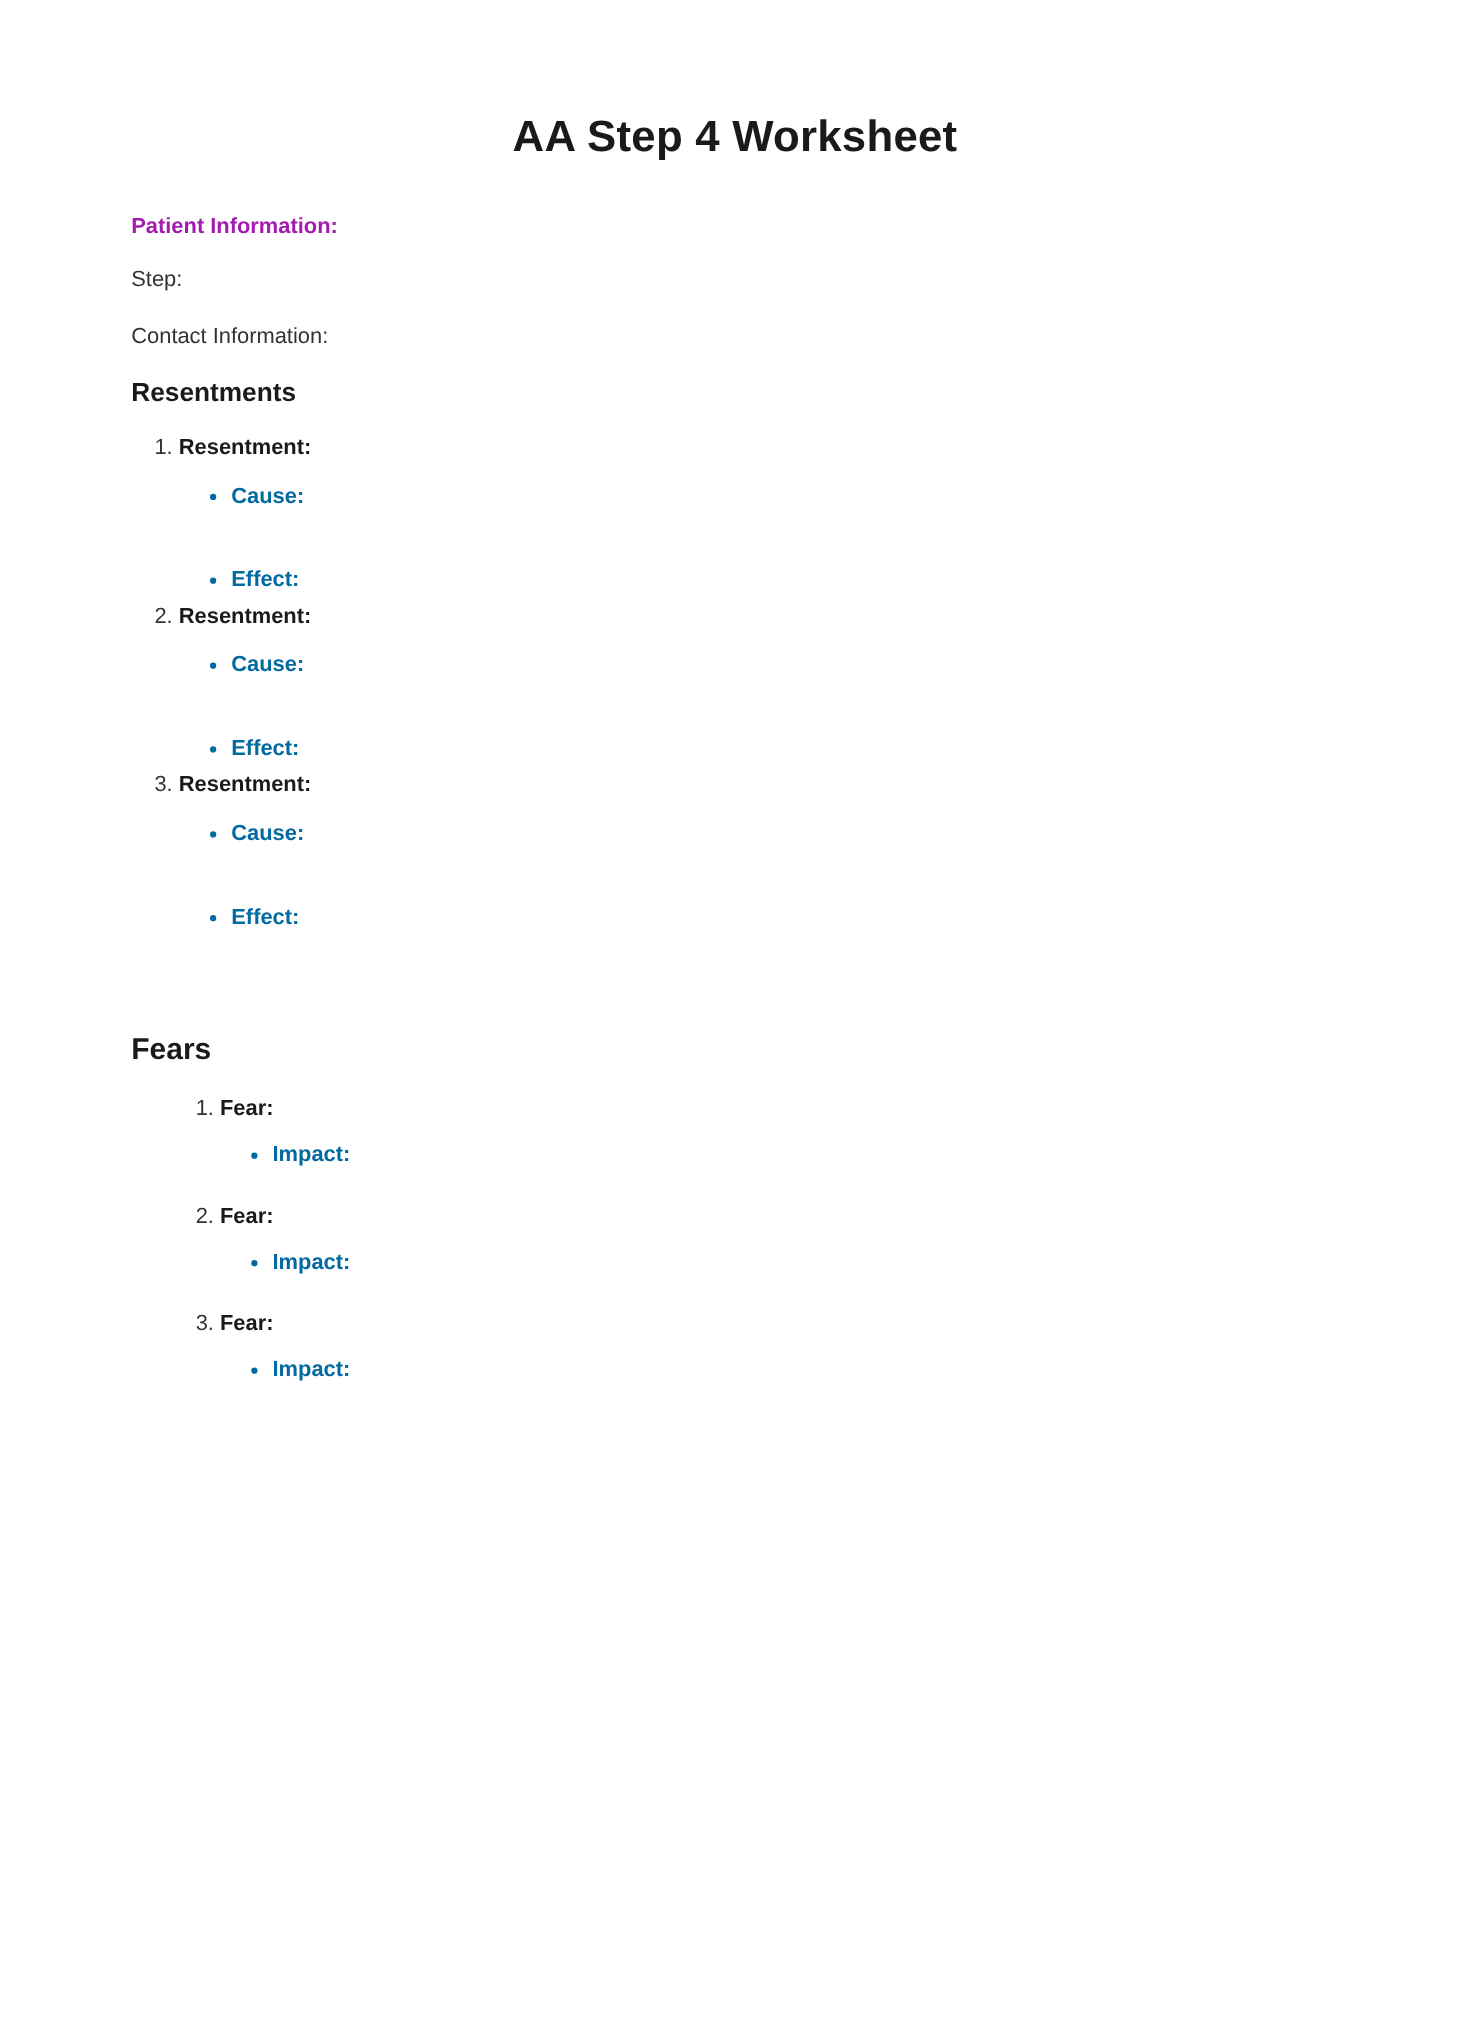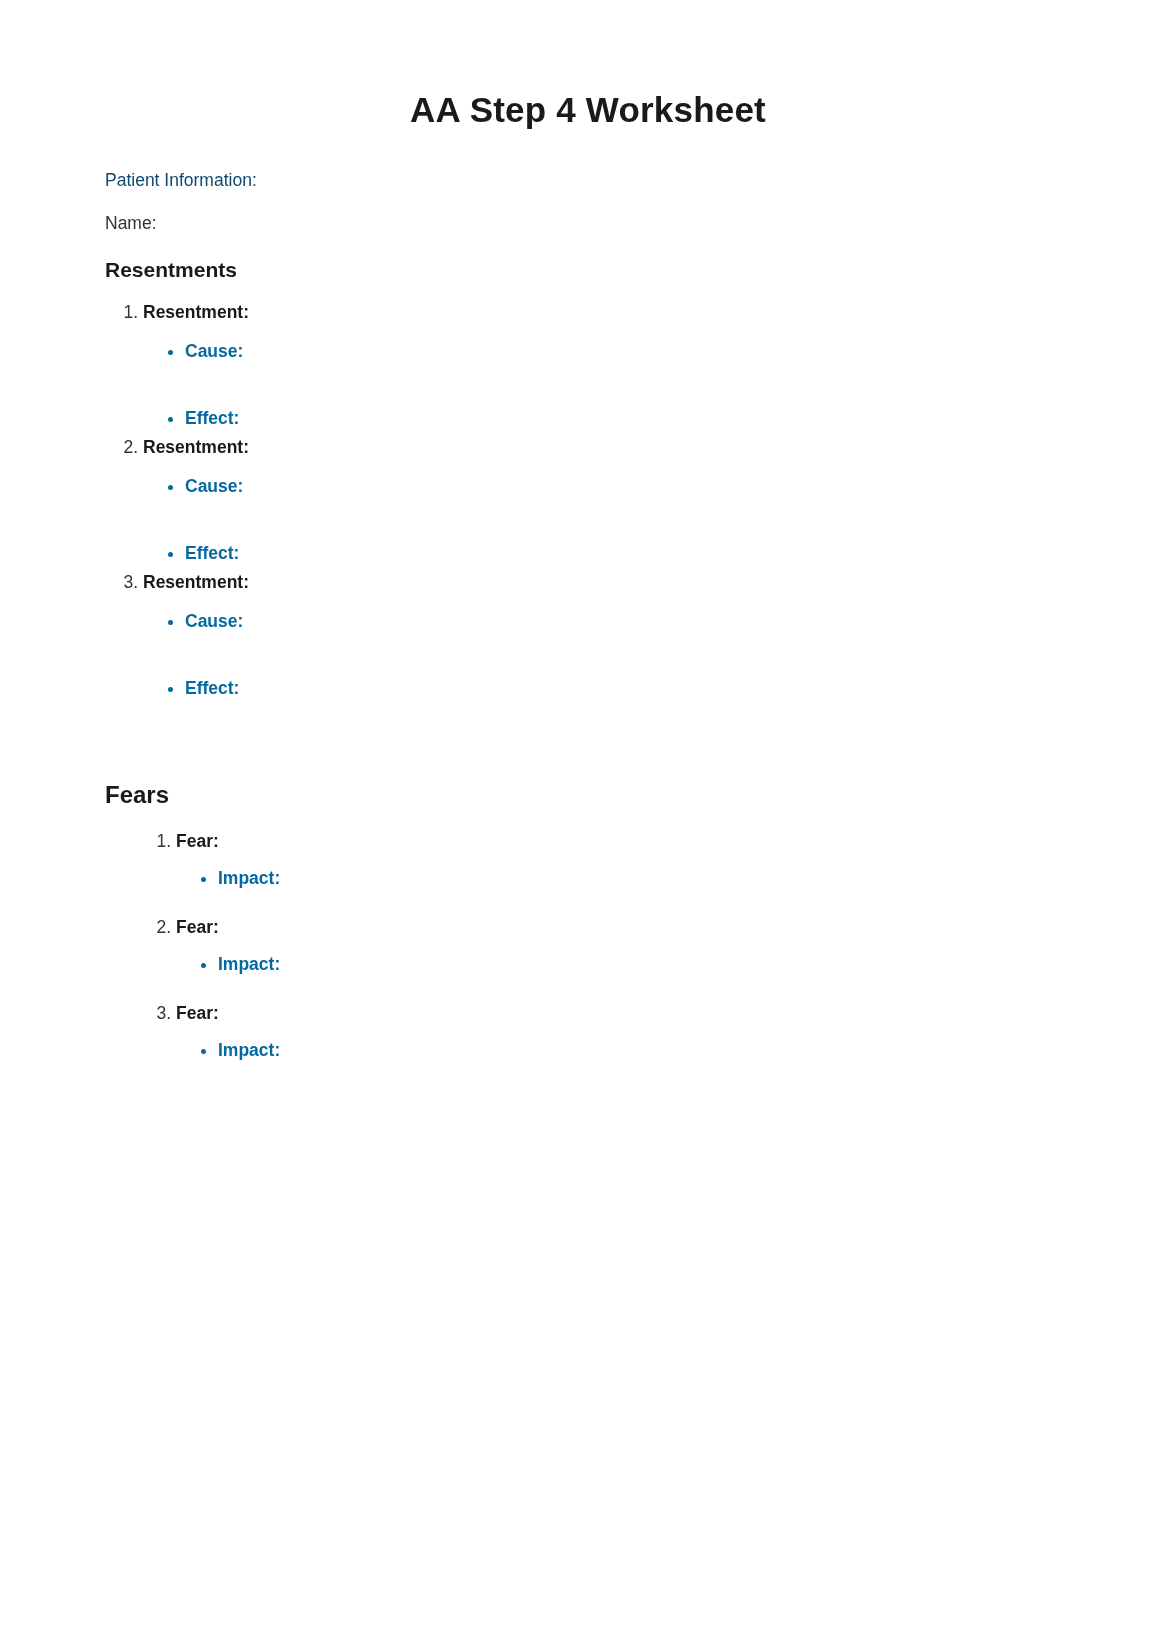--- a/index.html
+++ b/index.html
@@ -25,23 +25,23 @@
   .doc-title {
     font-size: 35px;
     font-weight: bold;
     text-align: center;
     letter-spacing: 0.2px;
     margin: 0 0 40px 0;
     color: #1a1a1a;
   }
   .section-label {
     font-size: 17.5px;
-    font-weight: normal;
+    font-weight: bold;
     margin: 0 0 22px 0;
-    color: #0c4a6e;
+    color: #a21caf;
   }
   .field-line {
     font-size: 17.5px;
     font-weight: normal;
     margin: 0 0 24px 0;
     color: #333333;
   }
   .section-heading {
     font-size: 21px;
     font-weight: bold;
@@ -104,21 +104,22 @@
 </style>
 </head>
 <body>
 
 <div class="page">
 
   <h1 class="doc-title">AA Step 4 Worksheet</h1>
 
   <div>
     <div class="section-label">Patient Information:</div>
-    <div class="field-line">Name:</div>
+    <div class="field-line">Step:</div>
+    <div class="field-line">Contact Information:</div>
   </div>
 
   <div>
     <div class="section-heading">Resentments</div>
 
     <ol class="num-list">
       <li class="resentment-block">
         <span class="item-label">Resentment:</span>
         <ul class="bullet-list">
           <li><span>Cause:</span></li>

